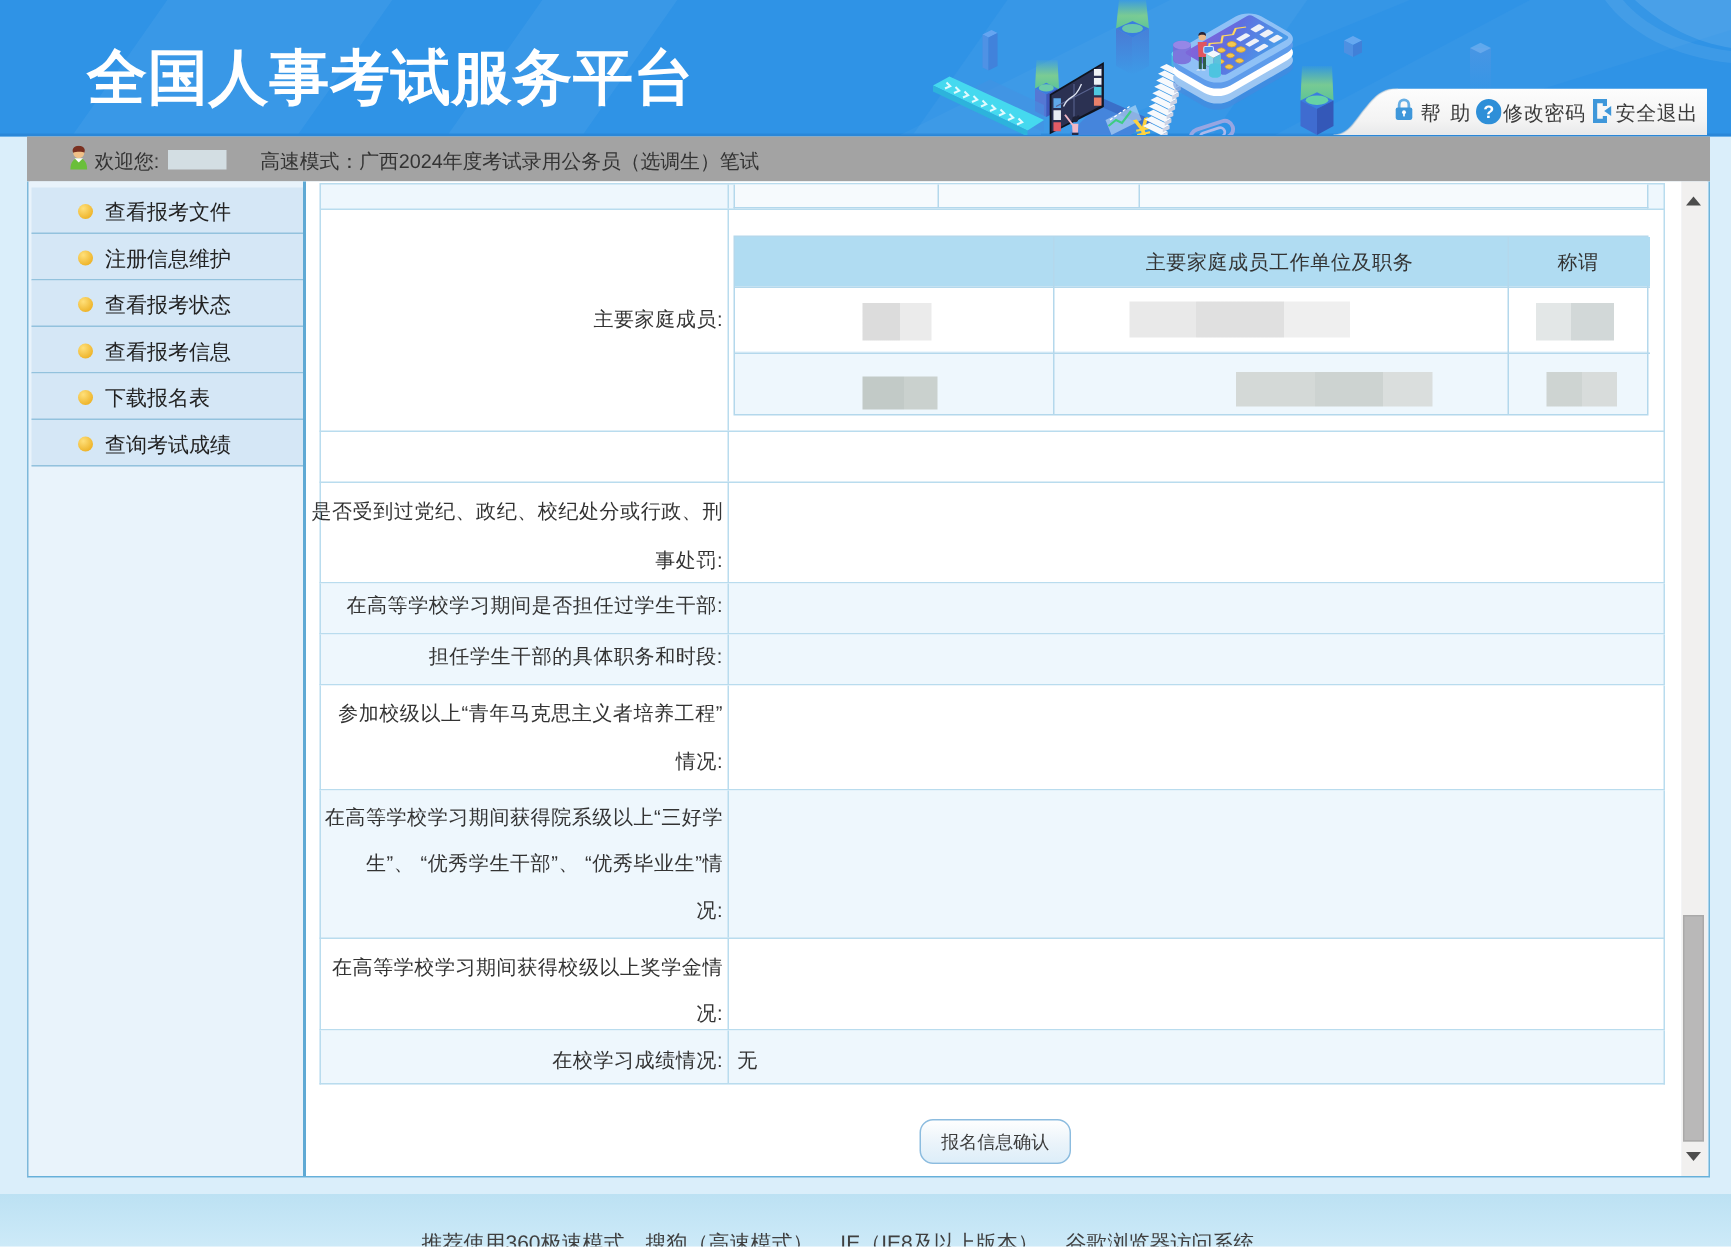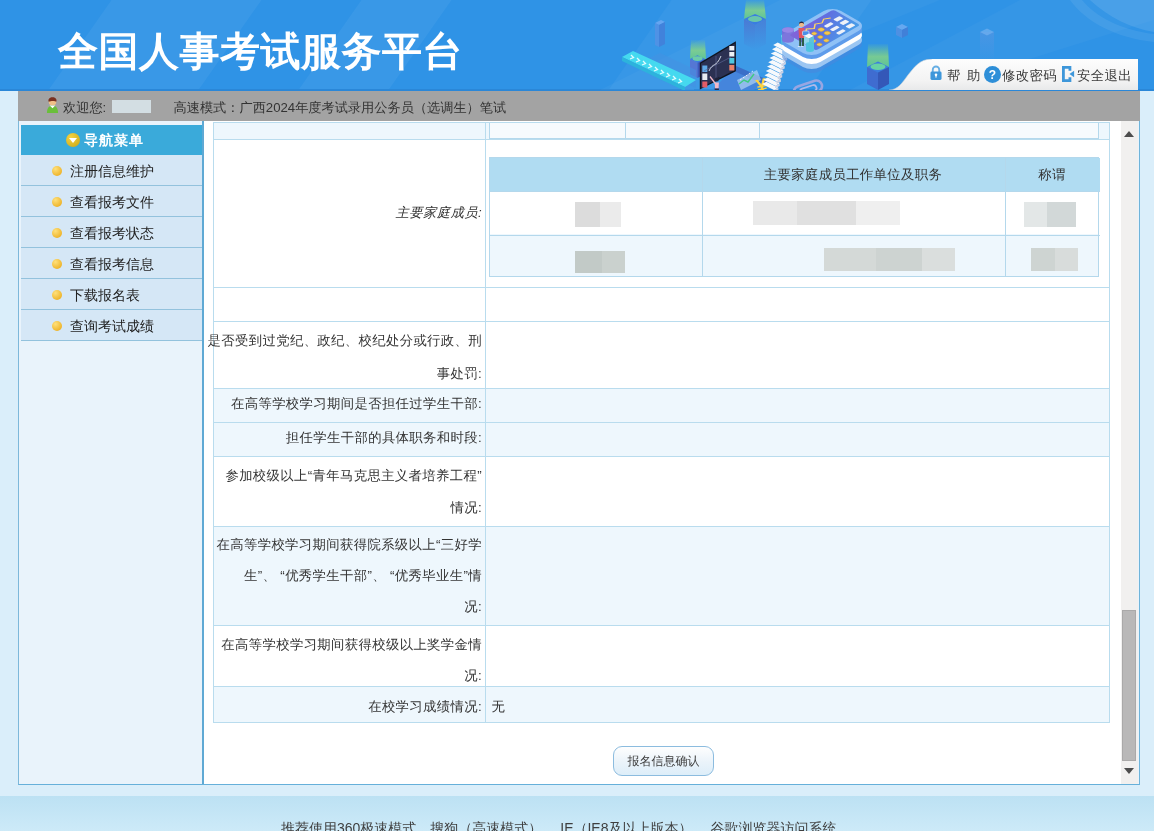--- a/index.html
+++ b/index.html
@@ -300,31 +300,27 @@
       <path d="M4 9 L7 12 L10 9 Z" fill="#fff"></path>
     </svg>
     <span class="t" style="left:45px;">欢迎您:</span>
     <div id="wname"></div>
     <span class="t" style="left:155.5px;">高速模式：广西2024年度考试录用公务员（选调生）笔试</span>
   </div>
 
   <div id="mainbox">
     <div id="sidebar">
       <div id="menu">
-        <div id="menuhead">
-            <span class="circ"></span>
-            <span class="mt">导航菜单</span>
+        <div class="mitem">
+            <span class="bullet"></span>
+            <span class="mtx">查看报考文件</span>
           </div>
         <div class="mitem">
             <span class="bullet"></span>
             <span class="mtx">注册信息维护</span>
-          </div>
-        <div class="mitem">
-            <span class="bullet"></span>
-            <span class="mtx">查看报考文件</span>
           </div>
         <div class="mitem">
             <span class="bullet"></span>
             <span class="mtx">查看报考状态</span>
           </div>
         <div class="mitem">
             <span class="bullet"></span>
             <span class="mtx">查看报考信息</span>
           </div>
         <div class="mitem">
@@ -347,21 +343,21 @@
           <div class="val">
             <div class="itbl" style="left:3px;top:0;width:610px;height:16px;background:#f6fafd;border-top:none;">
               <div class="c" style="left:135px;"></div>
               <div class="c" style="left:269px;"></div>
             </div>
           </div>
         </div>
 
         <div class="trow bgw" style="height:148px;">
           <div class="lbl">
-              <div class="in" style="top:65px;line-height:16px;font-style:italic;">主要家庭成员:</div>
+              <div class="in" style="top:65px;line-height:16px;">主要家庭成员:</div>
             </div>
             <div class="vline"></div>
           <div class="val">
             <div class="itbl" style="left:3px;top:17px;width:610px;height:120px;">
               <div style="position:absolute;left:0;top:0;width:610px;height:33px;background:#b0dcf2;"></div>
               <div style="position:absolute;left:212px;top:0;width:303px;height:33px;text-align:center;line-height:33px;">主要家庭成员工作单位及职务</div>
               <div style="position:absolute;left:515px;top:0;width:95px;height:33px;text-align:center;line-height:33px;">称谓</div>
               <div style="position:absolute;left:0;top:76px;width:608px;height:42px;background:#eef7fd;"></div>
               <div class="c" style="left:212px;"></div>
               <div class="c" style="left:515px;"></div>

